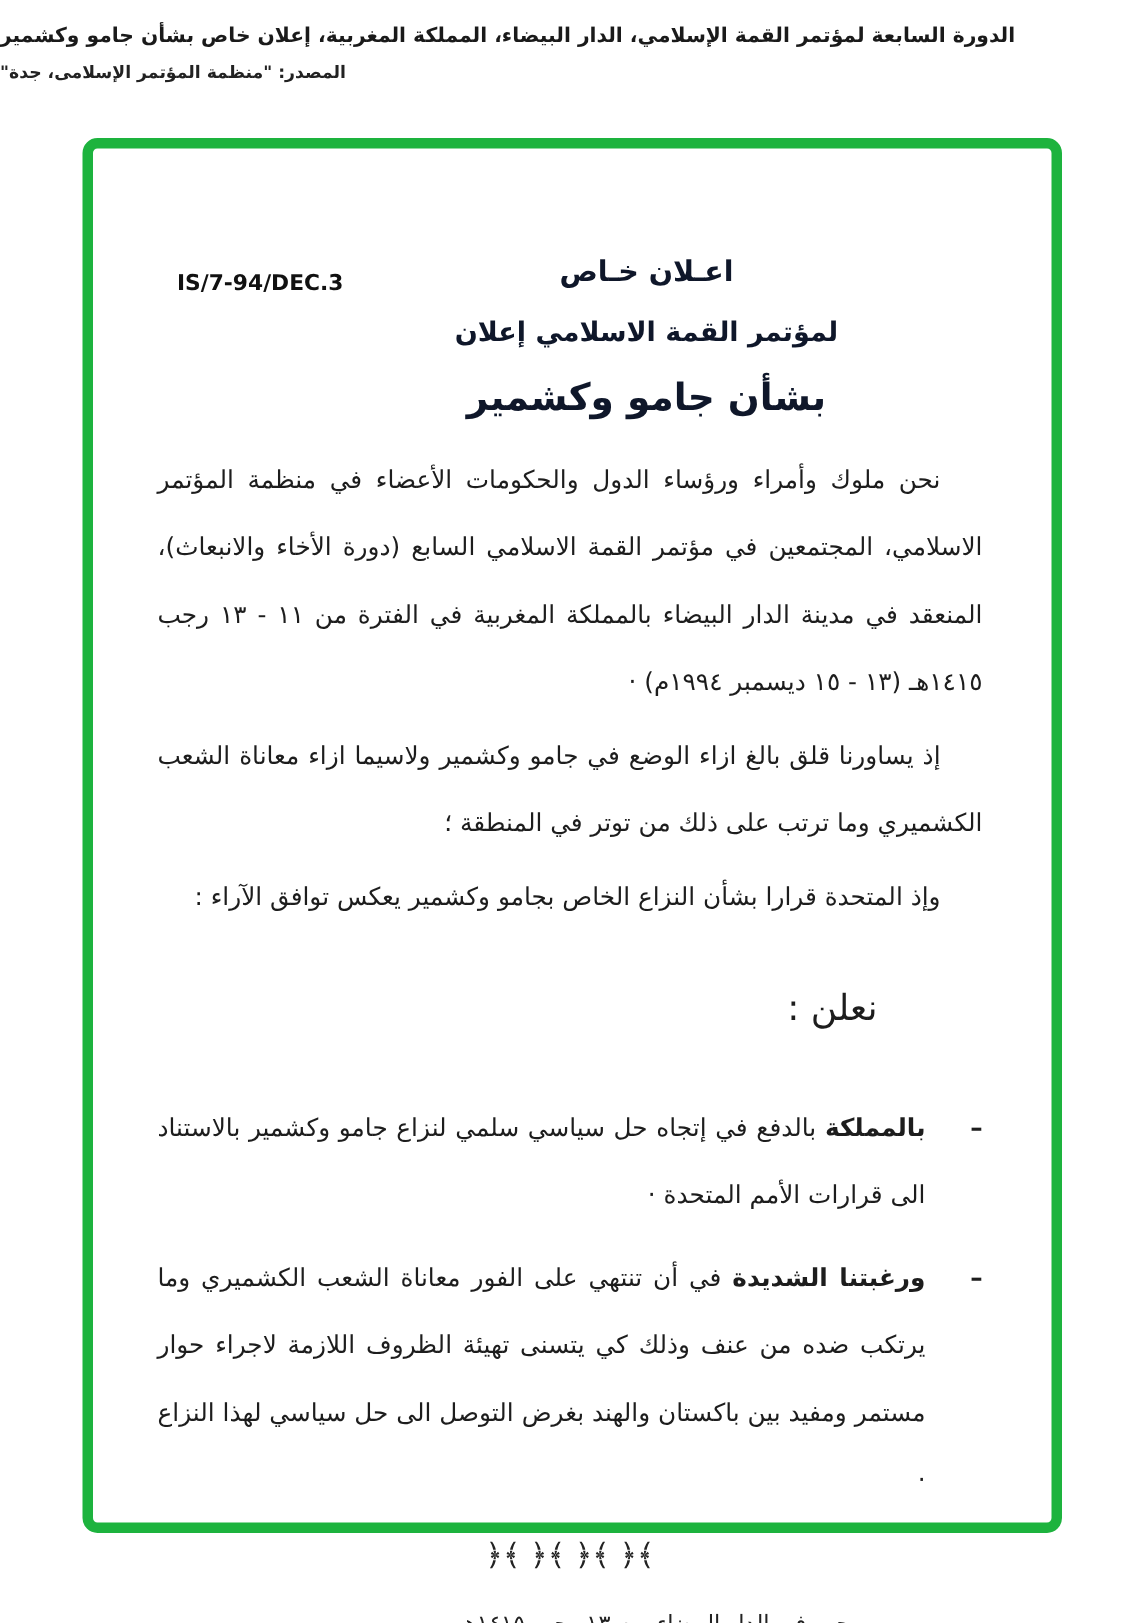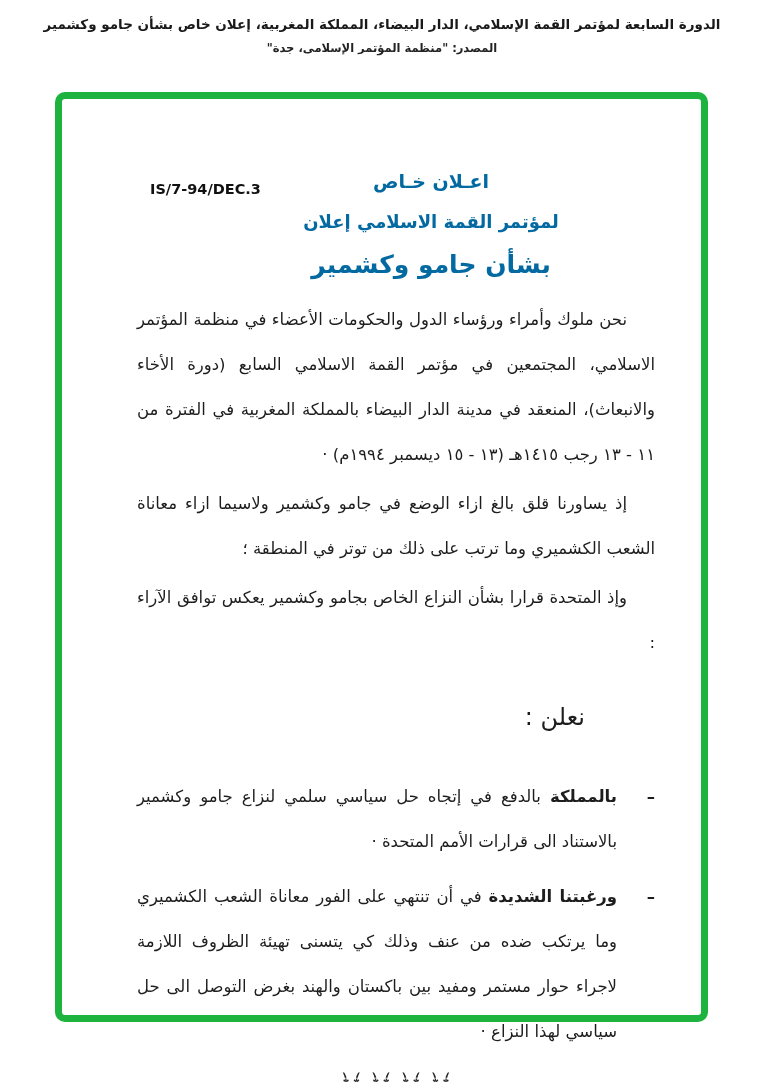--- a/index.html
+++ b/index.html
@@ -16,21 +16,21 @@
     overflow: hidden;
     color: #1a1a1a;
   }
 
   
   .doc-header {
     position: absolute;
     top: 16px;
     left: 0;
     width: 100%;
-    text-align: center;
+    text-align: left;
     direction: rtl;
   }
   .doc-header .h-line1 {
     font-size: 13.5px;
     font-weight: bold;
     letter-spacing: 0;
   }
   .doc-header .h-line2 {
     margin-top: 9px;
     font-size: 11.5px;
@@ -42,21 +42,20 @@
   .green-frame {
     position: absolute;
     left: 55px;
     top: 92px;
     width: 653px;
     height: 930px;
     box-sizing: border-box;
     border: 7px solid #1db33e;
     border-radius: 10px;
     background: #ffffff;
-    padding-left: 32px;
   }
   .frame-inner {
     position: relative;
     width: 100%;
     height: 100%;
     direction: rtl;
   }
 
   
   .ref-number {
@@ -68,21 +67,21 @@
     font-weight: bold;
     color: #111;
   }
   .title-block {
     position: absolute;
     top: 62px;
     right: 100px;
     width: 340px;
     text-align: center;
     font-weight: 600;
-    color: #0369a1;
+    color: #0f172a;
   }
   .title-block .t-line1 { font-size: 19px; line-height: 40px; }
   .title-block .t-line2 { font-size: 18px; line-height: 42px; }
   .title-block .t-line3 { font-size: 25px; line-height: 44px; font-weight: bold; }
 
   
   .doc-body {
     position: absolute;
     top: 198px;
     right: 46px;

